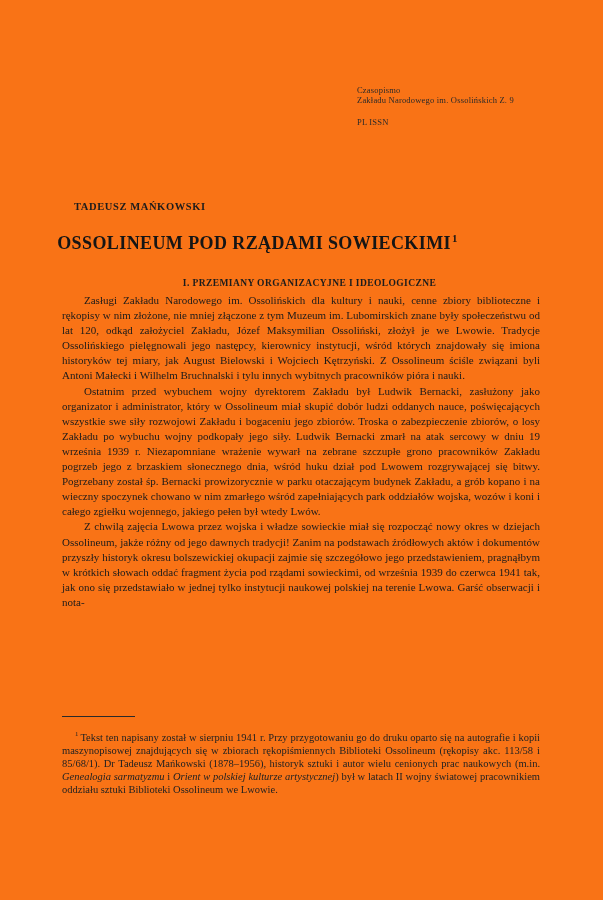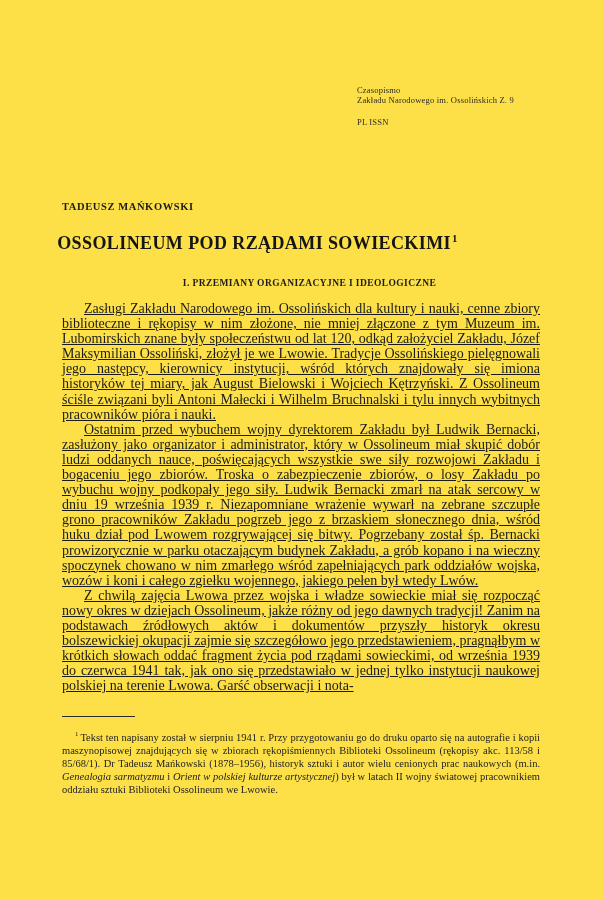--- a/index.html
+++ b/index.html
@@ -4,40 +4,40 @@
 <style>
   html, body {
     margin: 0;
     padding: 0;
     background: #ffffff;
   }
   .page {
     position: relative;
     width: 603px;
     height: 900px;
-    background: #fde047;
+    background: #f97316;
     font-family: "Liberation Serif", "DejaVu Serif", serif;
     color: #1c1c1c;
     overflow: hidden;
   }
   .masthead {
     position: absolute;
     left: 357px;
     top: 85px;
     font-size: 8.5px;
     line-height: 10px;
     color: #2a2a2a;
     letter-spacing: 0.2px;
   }
   .masthead .issn {
     margin-top: 12px;
   }
   .author {
     position: absolute;
-    left: 62px;
+    left: 74px;
     top: 201px;
     font-size: 10.5px;
     font-weight: 700;
     letter-spacing: 0.6px;
     color: #1c1c1c;
   }
   .title {
     position: absolute;
     left: 0;
     top: 232px;
@@ -62,27 +62,26 @@
     margin: 8px;
     text-align: center;
     font-size: 9.5px;
     font-weight: 700;
     letter-spacing: 0.4px;
     color: #1c1c1c;
   }
   .body-text {
     position: absolute;
     left: 62px;
-    top: 301px;
+    top: 293px;
     width: 478px;
-    font-size: 14px;
+    font-size: 11px;
     line-height: 15.1px;
     text-align: justify;
     color: #1b1b1b;
-    text-decoration: underline;
   }
   .body-text p {
     margin: 0;
     text-indent: 22px;
   }
   .footnote-rule {
     position: absolute;
     left: 62px;
     top: 716px;
     width: 73px;

